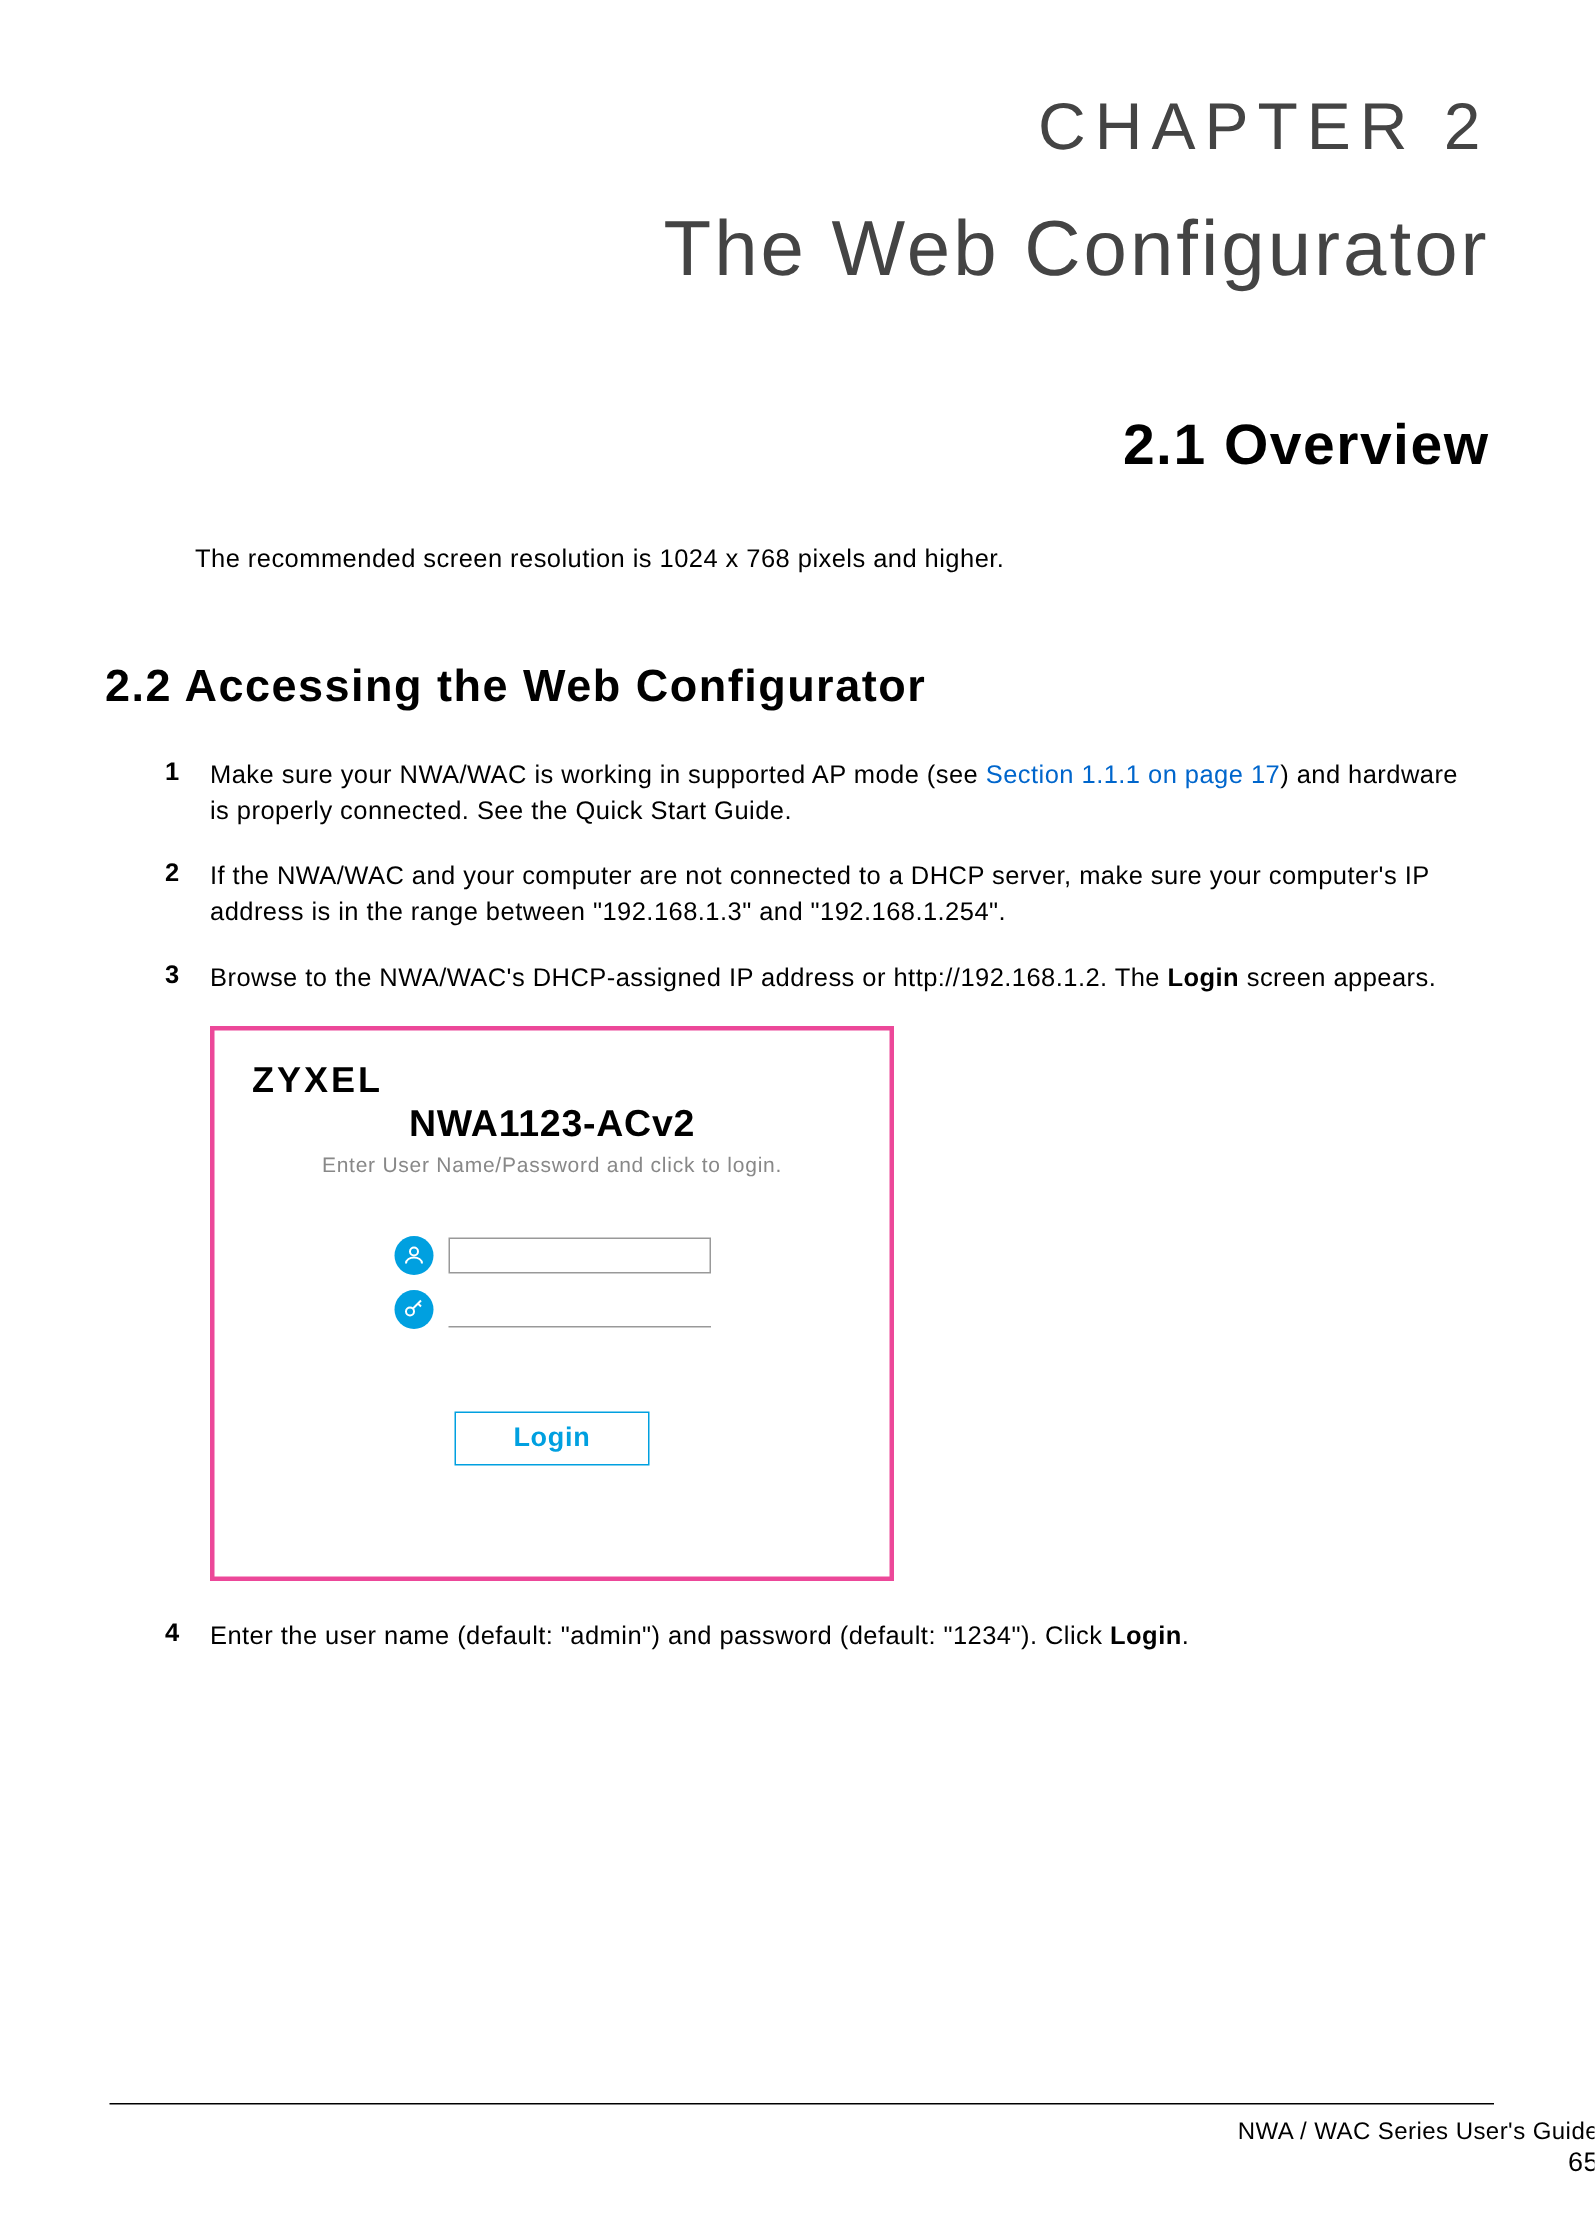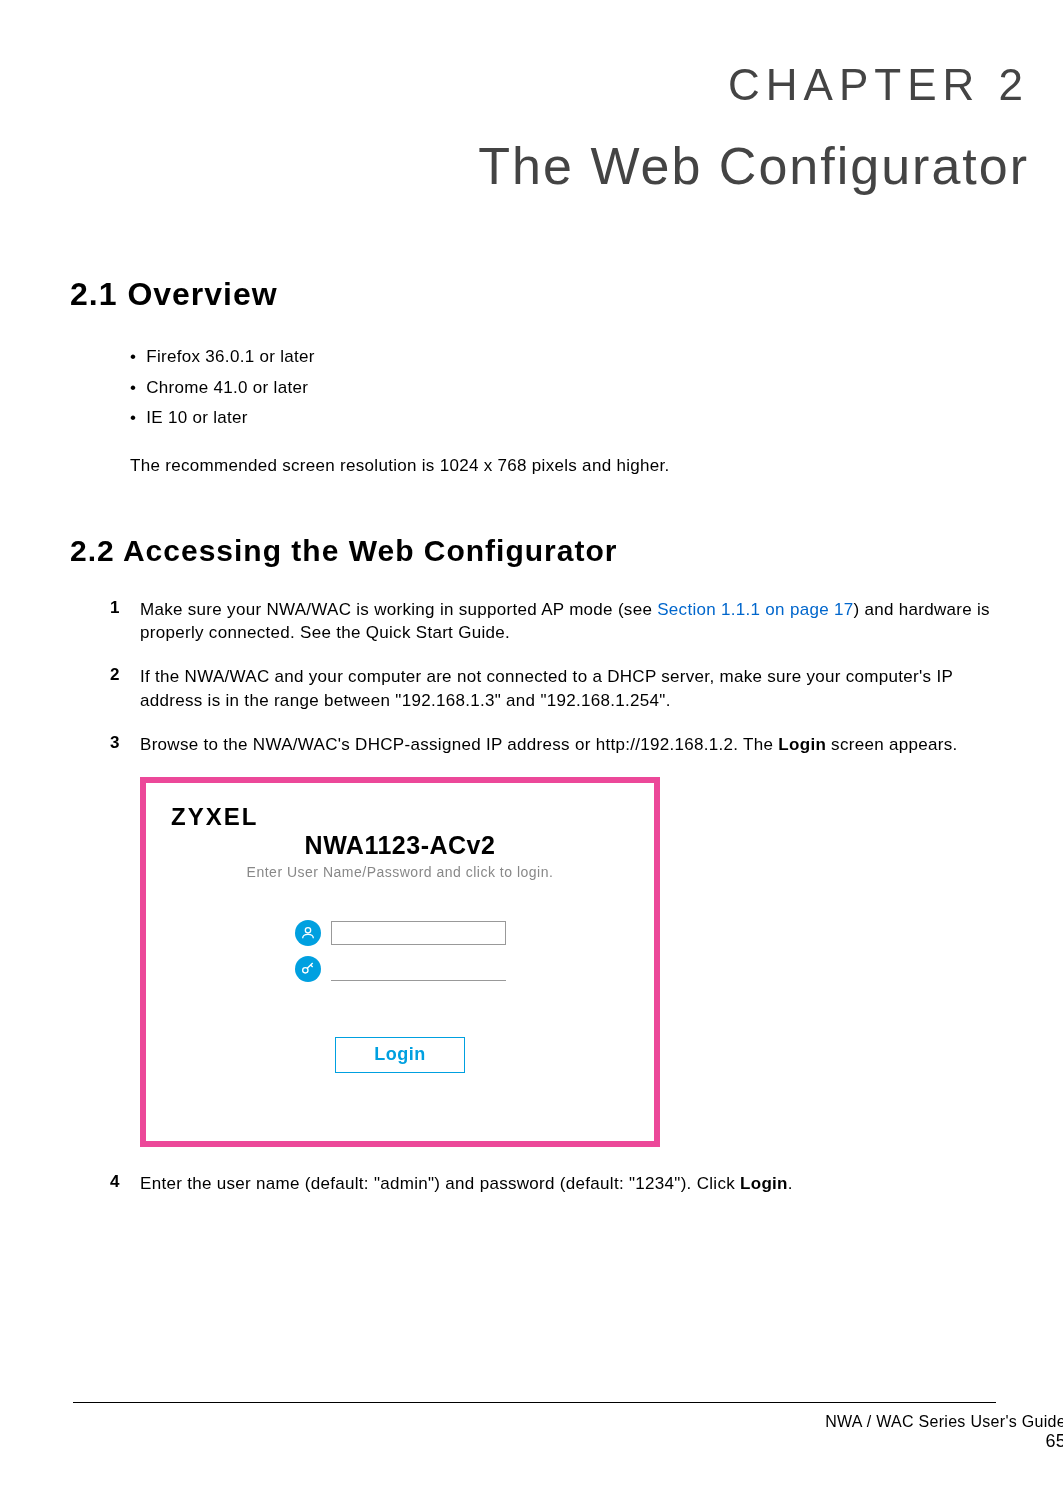--- a/index.html
+++ b/index.html
@@ -7,45 +7,46 @@
     margin: 0;
     padding: 0;
     color: #000;
     background: #fff;
     width: 1063px;
     height: 1492px;
     position: relative;
     box-sizing: border-box;
   }
   .page {
-    padding: 40px 34px 0 70px;
+    padding: 40px 70px 0 70px;
     box-sizing: border-box;
   }
   .chapter-label {
     text-align: right;
     font-size: 44px;
     letter-spacing: 6px;
     color: #444;
     margin-top: 20px;
     font-weight: normal;
   }
   .chapter-title {
     text-align: right;
     font-size: 52px;
     color: #444;
     margin-top: 26px;
     font-weight: normal;
     letter-spacing: 2px;
   }
   .section-heading {
-    font-size: 32px;
+    font-size: 38px;
     font-weight: bold;
     letter-spacing: 1px;
     margin-top: 80px;
-    margin-bottom: 29px;
+    margin-bottom: 42px;
+    text-align: right;
   }
   .section-heading-2 {
     font-size: 30px;
     font-weight: bold;
     letter-spacing: 1px;
     margin-top: 56px;
     margin-bottom: 30px;
   }
   .body-text {
     font-size: 17px;
@@ -85,22 +86,22 @@
     line-height: 1.4;
     letter-spacing: 0.3px;
   }
   .link {
     color: #0066cc;
   }
   .bold {
     font-weight: bold;
   }
   .login-box {
-    border: 6px solid #ec4899;
-    width: 520px;
+    border: 3px solid #ec4899;
+    width: 456px;
     height: 370px;
     margin-left: 70px;
     margin-top: 10px;
     margin-bottom: 25px;
     box-sizing: border-box;
     padding: 20px 25px;
     position: relative;
   }
   .zyxel-logo {
     font-family: Arial, sans-serif;
@@ -202,25 +203,20 @@
   }
 </style>
 </head>
 <body>
 
 <div class="page">
   <div class="chapter-label">CHAPTER 2</div>
   <div class="chapter-title">The Web Configurator</div>
 
   <div class="section-heading">2.1  Overview</div>
-  <div class="bullet-list">
-    <div class="bullet-item">Firefox 36.0.1 or later</div>
-    <div class="bullet-item">Chrome 41.0 or later</div>
-    <div class="bullet-item">IE 10 or later</div>
-  </div>
   <div class="body-text">The recommended screen resolution is 1024 x 768 pixels and higher.</div>
 
   <div class="section-heading-2">2.2  Accessing the Web Configurator</div>
 
   <div class="numbered-item">
     <div class="num">1</div>
     <div class="num-text">
       <span>Make sure your NWA/WAC is working in supported AP mode (see </span><span class="link">Section 1.1.1 on page 17</span><span>) and hardware is properly connected. See the Quick Start Guide.</span>
     </div>
   </div>

